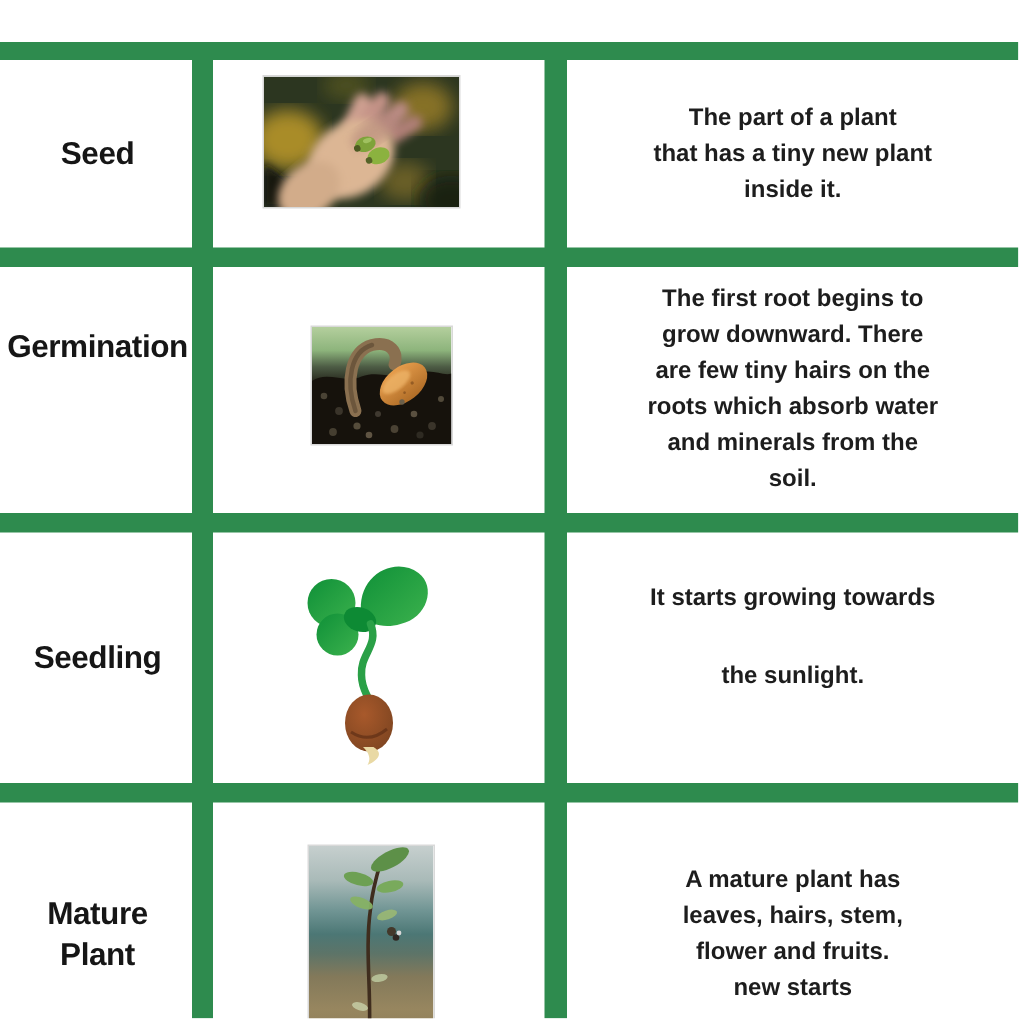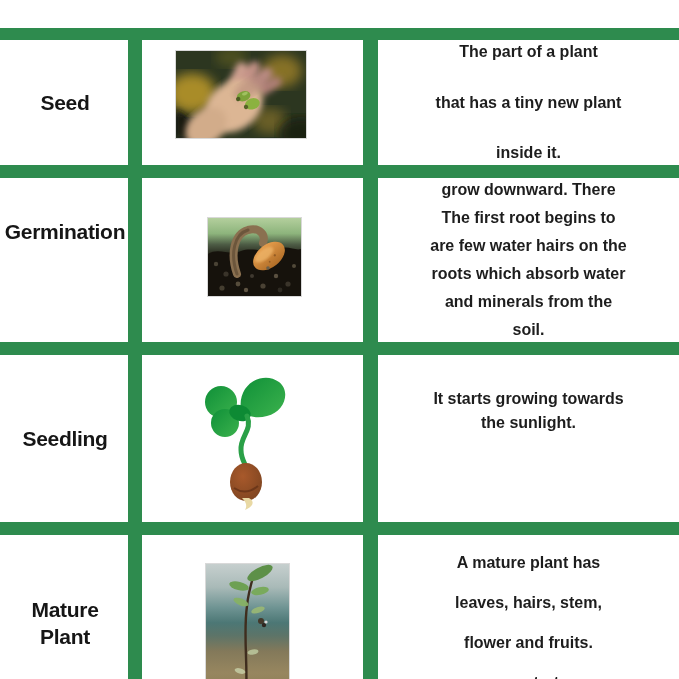--- a/index.html
+++ b/index.html
@@ -13,36 +13,36 @@
   .hbar.b2 { top:165px; height:13px; }
   .hbar.b3 { top:342px; height:13px; }
   .hbar.b4 { top:522px; height:13px; }
   .vbar { position:absolute; top:28px; bottom:0; background:var(--green); }
   .vbar.v1 { left:128px; width:14px; }
   .vbar.v2 { left:363px; width:15px; }
 
   .cell { position:absolute; }
   .r1 { top:40px;  height:125px; }
   .r2 { top:178px; height:164px; }
-  .r3 { top:355px; height:167px; }
+  .r3 { top:355px; height:167px;gap:28px; }
   .r4 { top:535px; height:144px;margin-top:16px; }
 
   .label-cell {
     left:0; width:130px; display:flex; align-items:center; justify-content:center;
     text-align:center; font-weight:bold; font-size:21px; line-height:1.3;
     color:#161616; letter-spacing:-0.3px;
   }
   .label-cell.lift { padding-bottom:56px; box-sizing:border-box; }
   .label-cell span { white-space:pre-line; }
 
   .img-cell { left:142px; width:221px; }
 
   .text-cell {
     left:378px; width:301px; display:flex; flex-direction:column;
-    align-items:center; justify-content:space-between; text-align:center;
+    align-items:center; justify-content:center; text-align:center;
     font-weight:bold; font-size:16px; line-height:24px; color:#1d1d1d;
     box-sizing:border-box;
   }
   .text-cell.top-align { justify-content:flex-start; padding-top:32px; }
 
   .photo { position:absolute; overflow:hidden; border:1px solid #d9d9d9; }
   .photo.noborder { border:none; }
   .photo svg { display:block; }
 </style>
 </head>
@@ -154,23 +154,23 @@
           <circle cx="86" cy="48" r="2.0" fill="#524a3a"></circle>
           <circle cx="72" cy="72" r="2.4" fill="#2e2a22"></circle>
           <circle cx="14" cy="70" r="2.6" fill="#453e30"></circle>
           <circle cx="38" cy="72" r="2.2" fill="#5f5443"></circle>
           <circle cx="60" cy="50" r="1.8" fill="#6b5f4a"></circle>
         </g>
       </svg>
     </div>
   </div>
   <div class="cell text-cell r2">
+    <div>The first root begins to</div>
     <div>grow downward. There</div>
-    <div>The first root begins to</div>
-    <div>are few water hairs on the</div>
+    <div>are few tiny hairs on the</div>
     <div>roots which absorb water</div>
     <div>and minerals from the</div>
     <div>soil.</div>
   </div>
 
   <div class="cell label-cell r3">
     <span>Seedling</span>
   </div>
   <div class="cell img-cell r3">
     <div class="photo noborder" style="left:55px; top:5px; width:100px; height:150px;">

